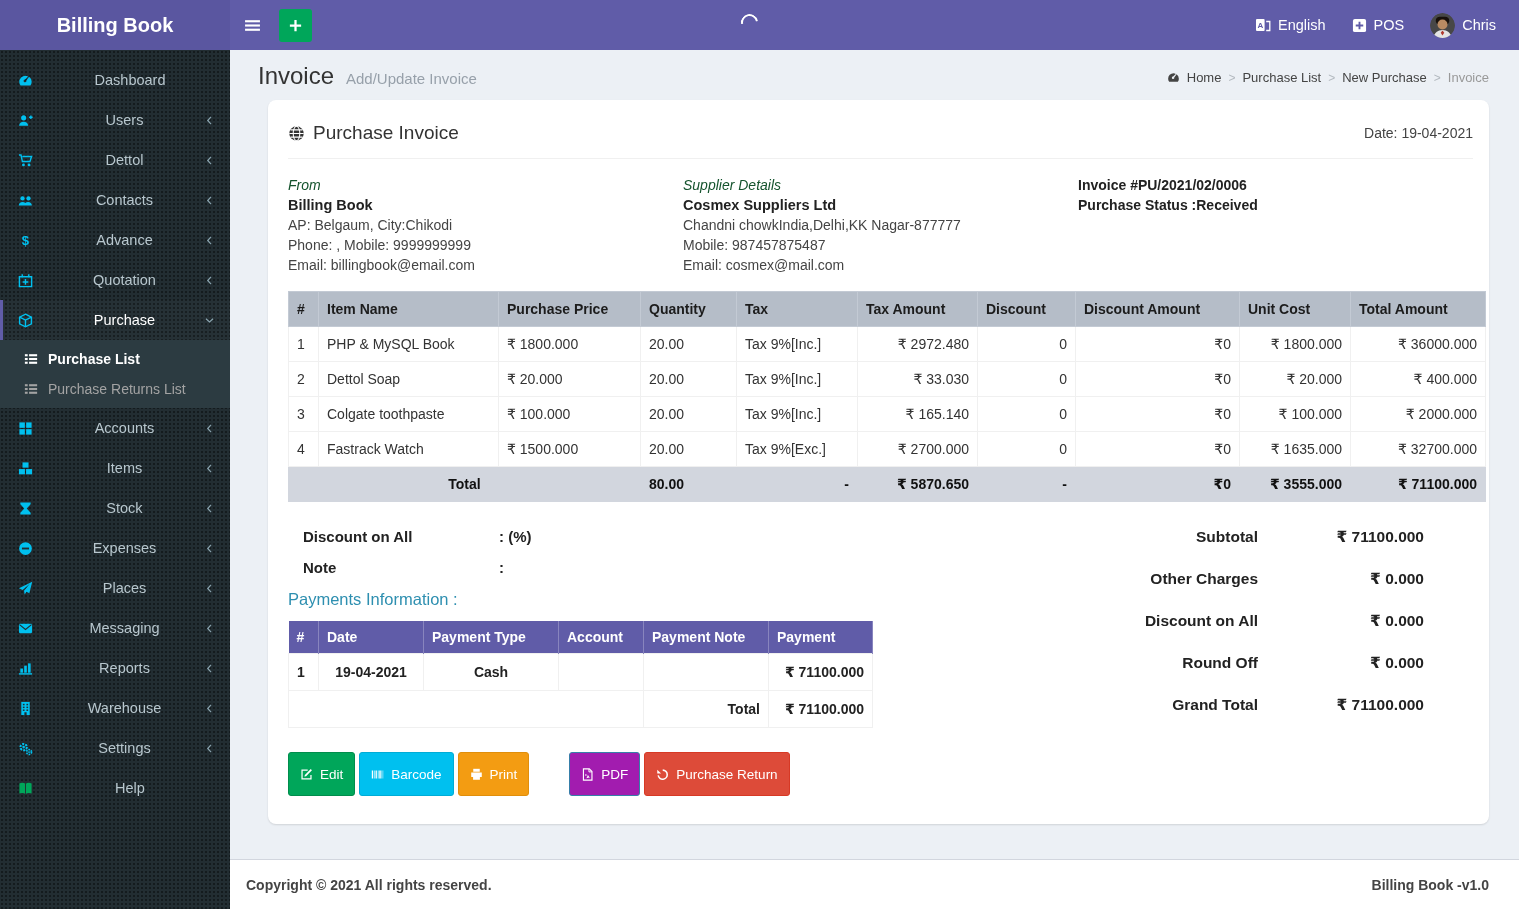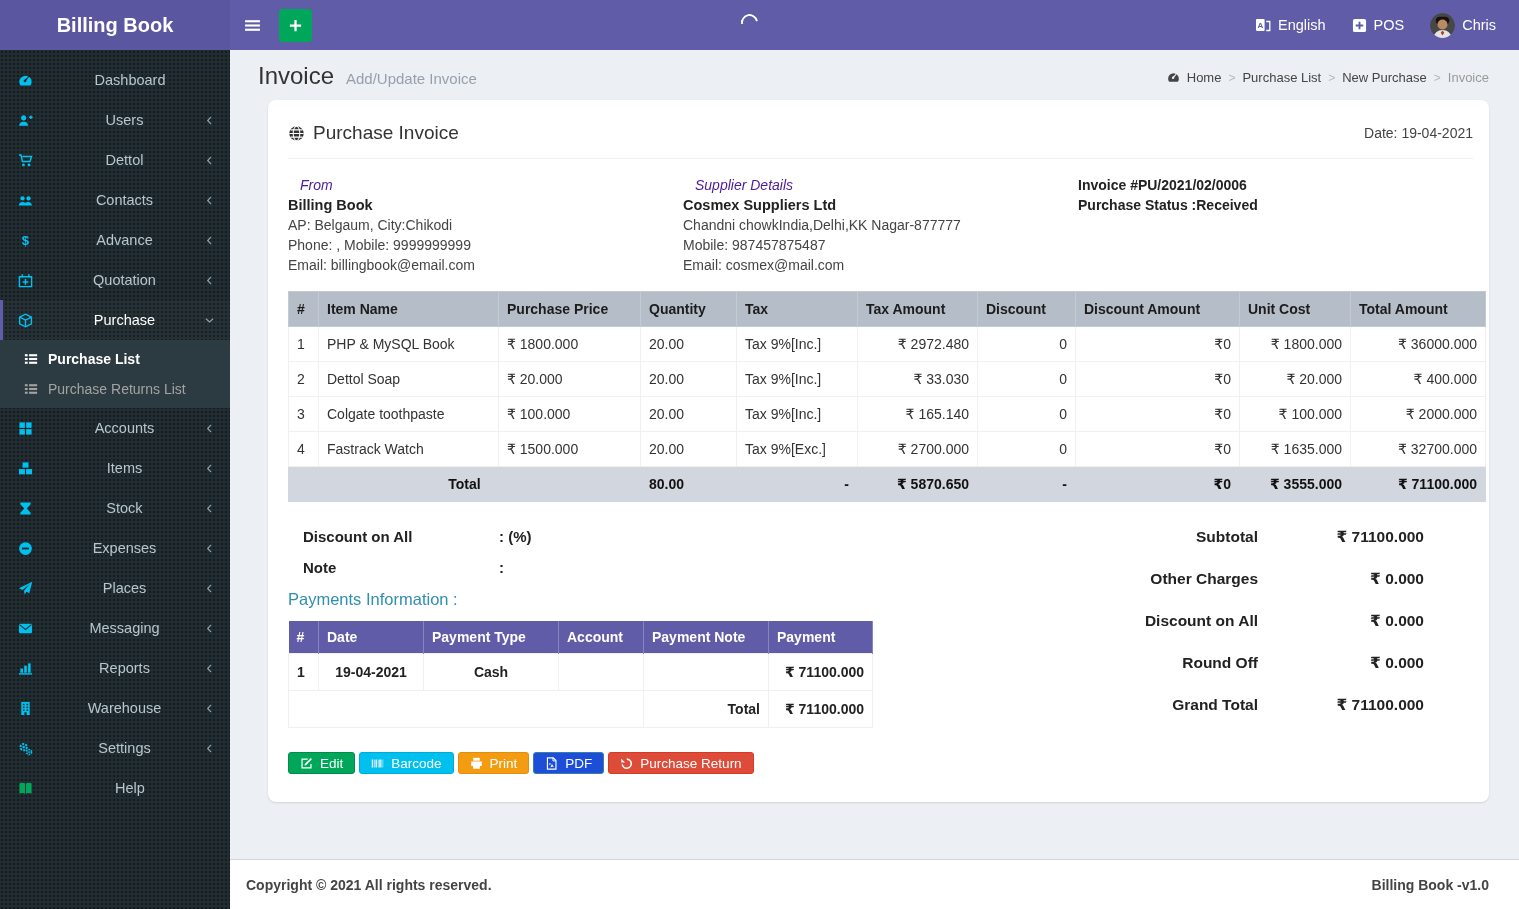--- a/index.html
+++ b/index.html
@@ -46,21 +46,21 @@
 
   .box { margin:10px 30px 0 26px; background:#fff; border-radius:8px; box-shadow:0 1px 2px rgba(0,0,0,0.12); padding:22px 16px 28px 20px; }
   .box-title-row { display:flex; justify-content:space-between; align-items:center; }
   .box-title { font-size:19px; font-weight:normal; color:#333; display:flex; align-items:center; gap:8px; }
   .box-title .icn { display:inline-flex; color:#333; }
   .inv-date { font-size:14px; color:#444; }
   hr.sep-line { border:none; border-top:1px solid #f0f0f0; margin:14px 0 16px 0; }
 
   .info-row { display:flex; margin-bottom:16px; }
   .info-col { width:33.4%; line-height:20px; font-size:14px; color:#444; }
-  .info-head { font-style:italic; color:#4c1d95;margin-left:12px; }
+  .info-head { font-style:italic; color:#14532d; }
   .info-name { font-weight:bold; color:#222; font-size:14.5px; }
   .info-col.meta { font-weight:bold; color:#222; }
   .meta-line { line-height:20px; }
 
   table { border-collapse:collapse; }
   .items-table { width:100%; table-layout:fixed; font-size:14px; }
   .items-table th { background:#b5bdc8; color:#1c1c1c; font-weight:bold; text-align:left; padding:9px 8px; border:1px solid #c3cad4; }
   .items-table td { padding:9px 8px; border:1px solid #f0f0f0; color:#333; background:#fff; }
   .items-table .ta-r { text-align:right; }
   .items-table tfoot td { background:#d2d6de; font-weight:bold; border:1px solid #d2d6de; color:#111; }
@@ -72,26 +72,26 @@
   .kv .k { width:196px; font-weight:bold; color:#222; }
   .kv .v { color:#222; font-weight:bold; }
   .pay-title { color:#2e8fb0; font-size:16.5px; margin:10px 0 12px 0; }
   .pay-table { width:584px; font-size:14px; table-layout:fixed; }
   .pay-table th { background:#605ca8; color:#fff; font-weight:bold; text-align:left; padding:8px 8px; border-right:1px solid rgba(255,255,255,0.25); }
   .pay-table td { padding:10px 8px; border:1px solid #f0f0f0; font-weight:bold; color:#222; }
   .pay-table .ta-c { text-align:center; }
   .pay-table .ta-r { text-align:right; }
 
   .actions { display:flex; gap:4px; margin-top:24px; }
-  .btn { display:inline-flex; align-items:center; gap:7px; height:22px; padding:0 11px; border-radius:3px; color:#fff; font-size:13.5px; border:1px solid transparent; cursor:pointer; font-family:inherit; }
+  .btn { display:inline-flex; align-items:center; gap:7px; height:44px; padding:0 11px; border-radius:3px; color:#fff; font-size:13.5px; border:1px solid transparent; cursor:pointer; font-family:inherit; }
   .btn .icn { display:inline-flex; }
   .btn-edit { background:#00a65a; border-color:#008d4c; }
   .btn-barcode { background:#00c0ef; border-color:#00acd6; }
   .btn-print { background:#f39c12; border-color:#e08e0b; }
-  .btn-pdf { background:#1d4ed8; border-color:#367fa9; }
+  .btn-pdf { background:#a21caf; border-color:#367fa9;margin-left:36px; }
   .btn-return { background:#dd4b39; border-color:#d73925; }
 
   .lower-right { margin-left:auto; width:425px; padding-right:49px; padding-top:6px; }
   .srow { display:flex; justify-content:flex-end; margin-bottom:24px; font-size:15.5px; font-weight:bold; color:#222; }
   .srow .sl { text-align:right; }
   .srow .sv { width:166px; text-align:right; }
 
   .main-footer { height:50px; background:#fff; border-top:1px solid #d2d6de; display:flex; align-items:center; justify-content:space-between; padding:0 30px 0 16px; font-weight:bold; color:#444; font-size:14px; }
 
   .icon, [data-icon] { line-height:0; }

